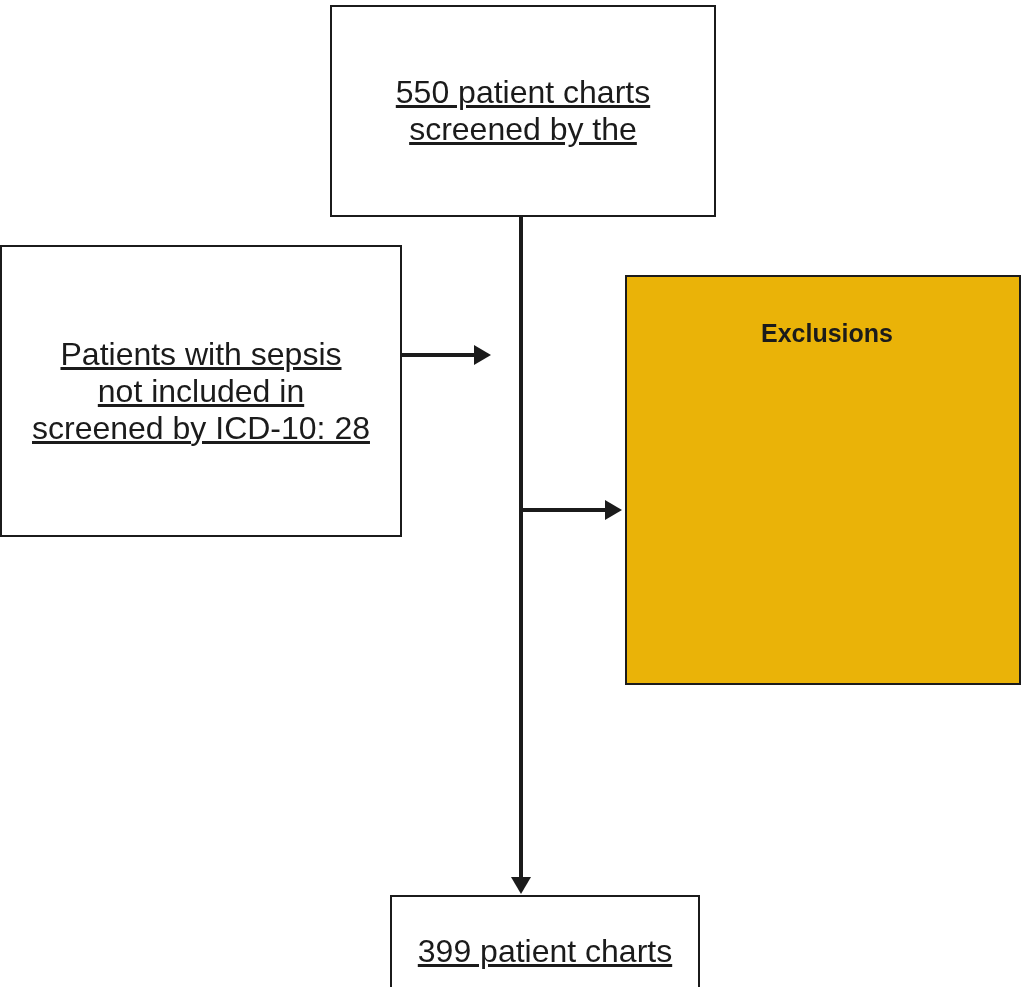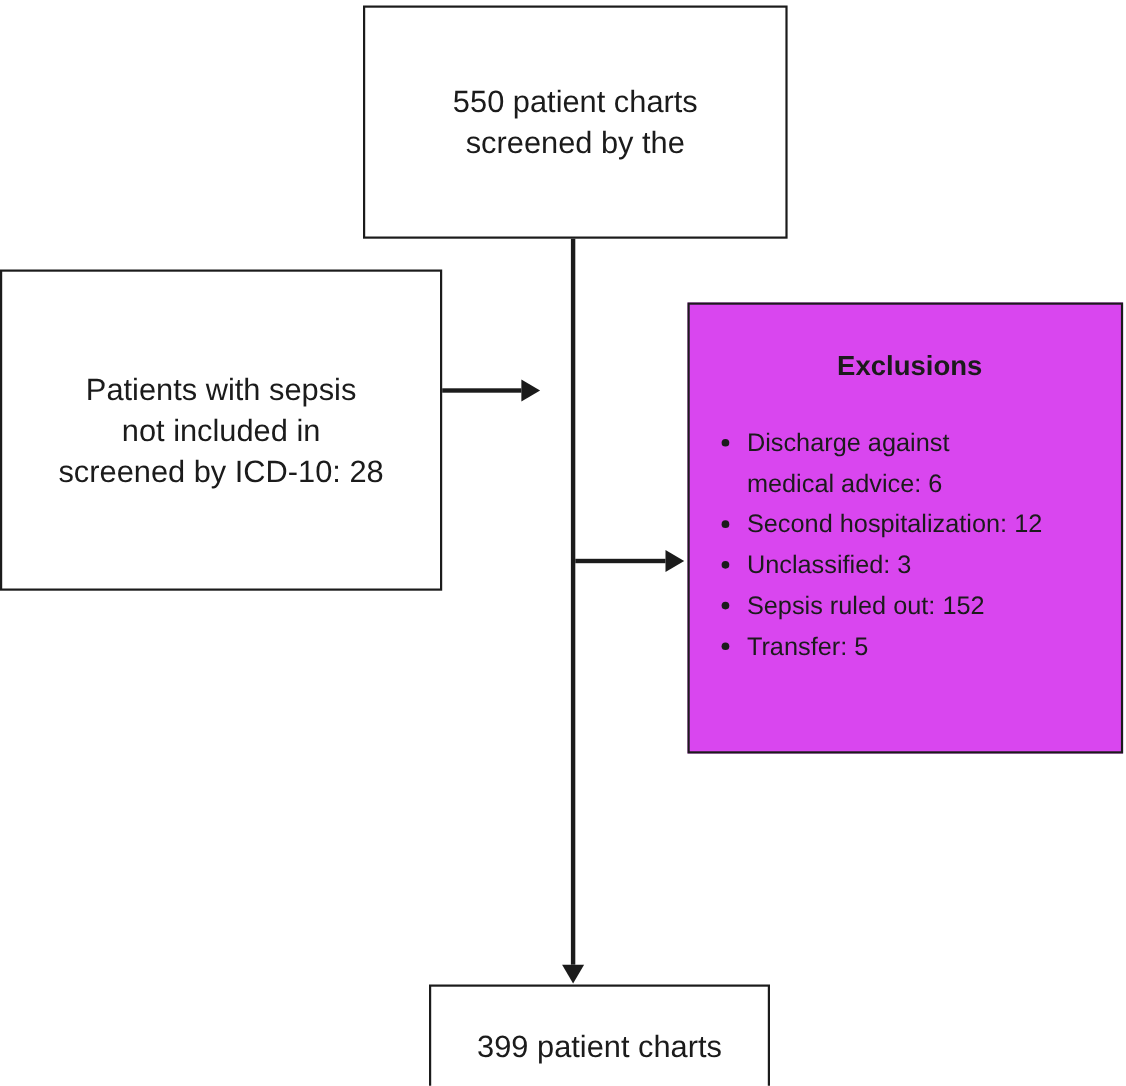--- a/index.html
+++ b/index.html
@@ -17,32 +17,33 @@
     position: absolute;
     border: 2px solid #1b1b1b;
     background: #ffffff;
     display: flex;
     flex-direction: column;
     align-items: center;
     justify-content: center;
     text-align: center;
   }
   .node .line {
-    font-size: 28px;
+    font-size: 32px;
     line-height: 37px;
     white-space: nowrap;
+    text-decoration: underline;
   }
   #box-top    { left: 330px; top: 5px;   width: 386px; height: 212px; }
   #box-left   { left: 0px;   top: 245px; width: 402px; height: 292px; }
   #box-bottom { left: 390px; top: 895px; width: 310px; height: 113px;  }
   #box-right {
     position: absolute;
     left: 625px; top: 275px; width: 396px; height: 410px;
     border: 2px solid #1b1b1b;
-    background: #d946ef;
+    background: #eab308;
     padding: 42px 16px 0 24px;
   }
   #box-right .title {
     font-size: 25px;
     font-weight: bold;
     text-align: center;
     margin: 0 0 36px 0;
   }
   #box-right ul {
     margin: 0;
@@ -81,27 +82,20 @@
   </div>
 
   <div id="box-left" class="node">
     <div class="line">Patients with sepsis</div>
     <div class="line">not included in</div>
     <div class="line">screened by ICD-10: 28</div>
   </div>
 
   <div id="box-right">
     <div class="title">Exclusions</div>
-    <ul>
-      <li class="wrap-narrow">Discharge against medical advice: 6</li>
-      <li>Second hospitalization: 12</li>
-      <li>Unclassified: 3</li>
-      <li>Sepsis ruled out: 152</li>
-      <li>Transfer: 5</li>
-    </ul>
   </div>
 
   <div id="box-bottom" class="node">
     <div class="line">399 patient charts</div>
   </div>
 
   <div class="vline" style="left:519px; top:217px; height:660px;"></div>
   <div class="arrowhead-down" style="left:511px; top:877px;"></div>
 
   <div class="hline" style="left:402px; top:353px; width:72px;"></div>

